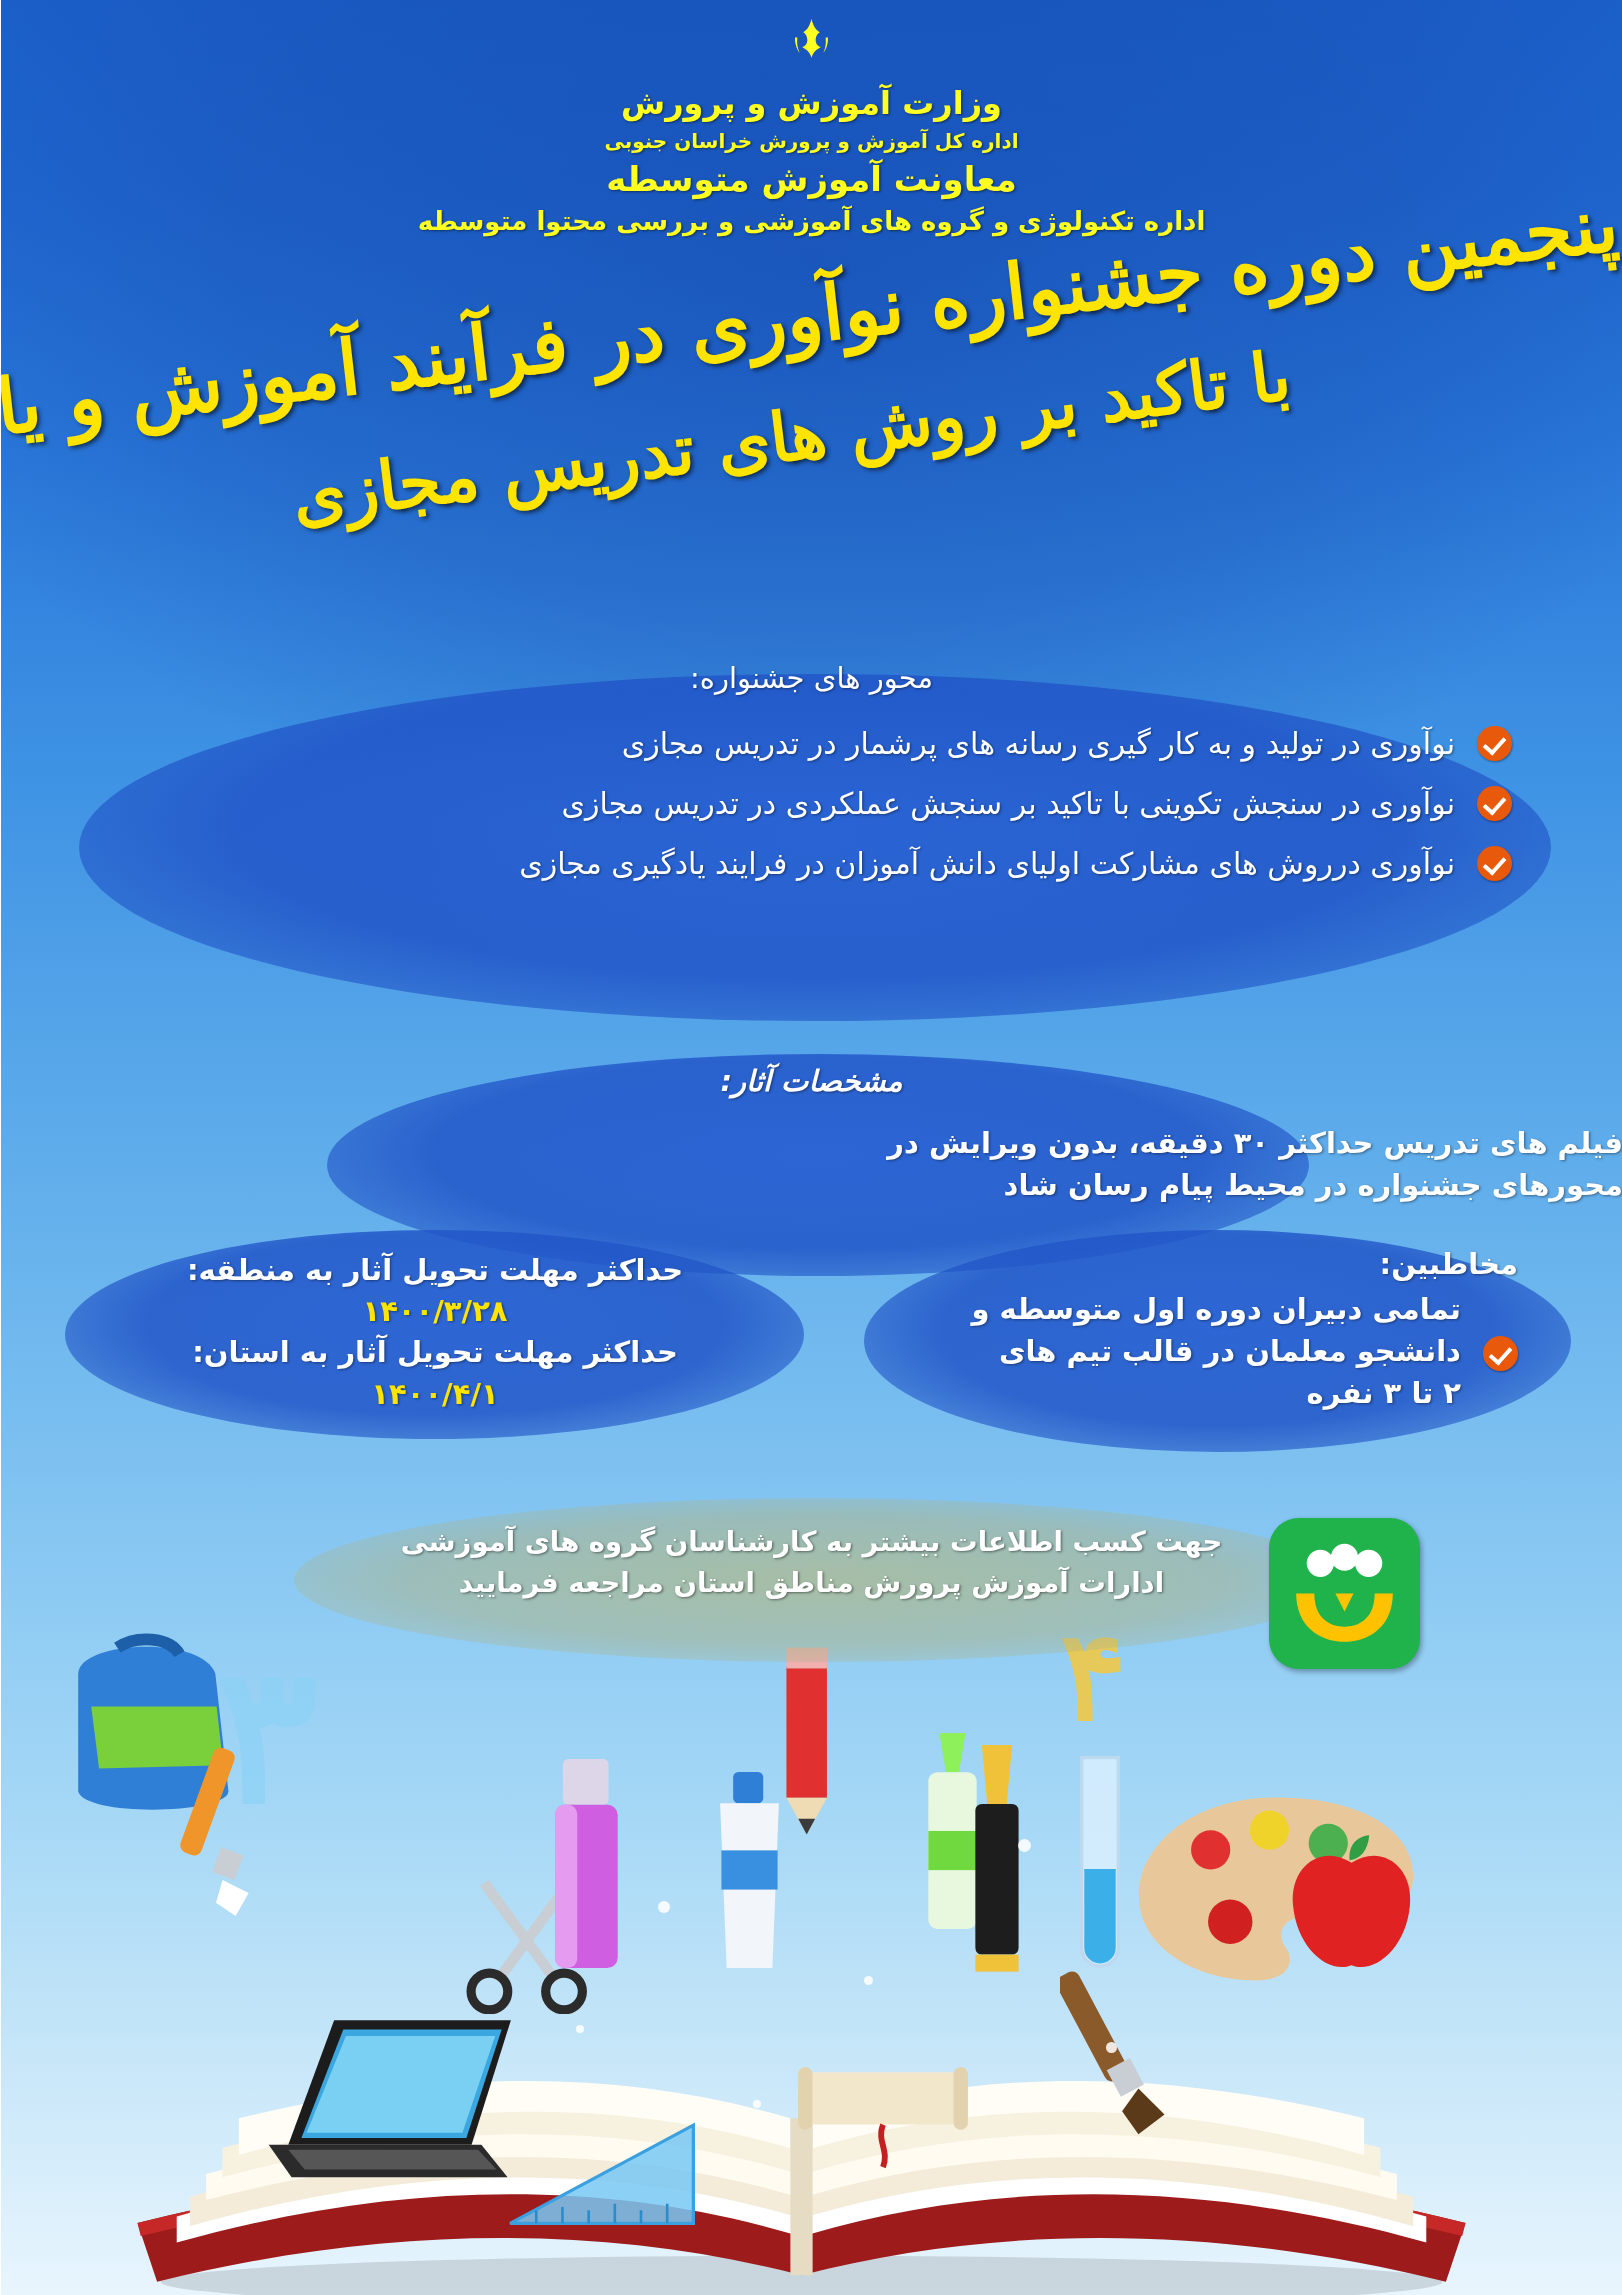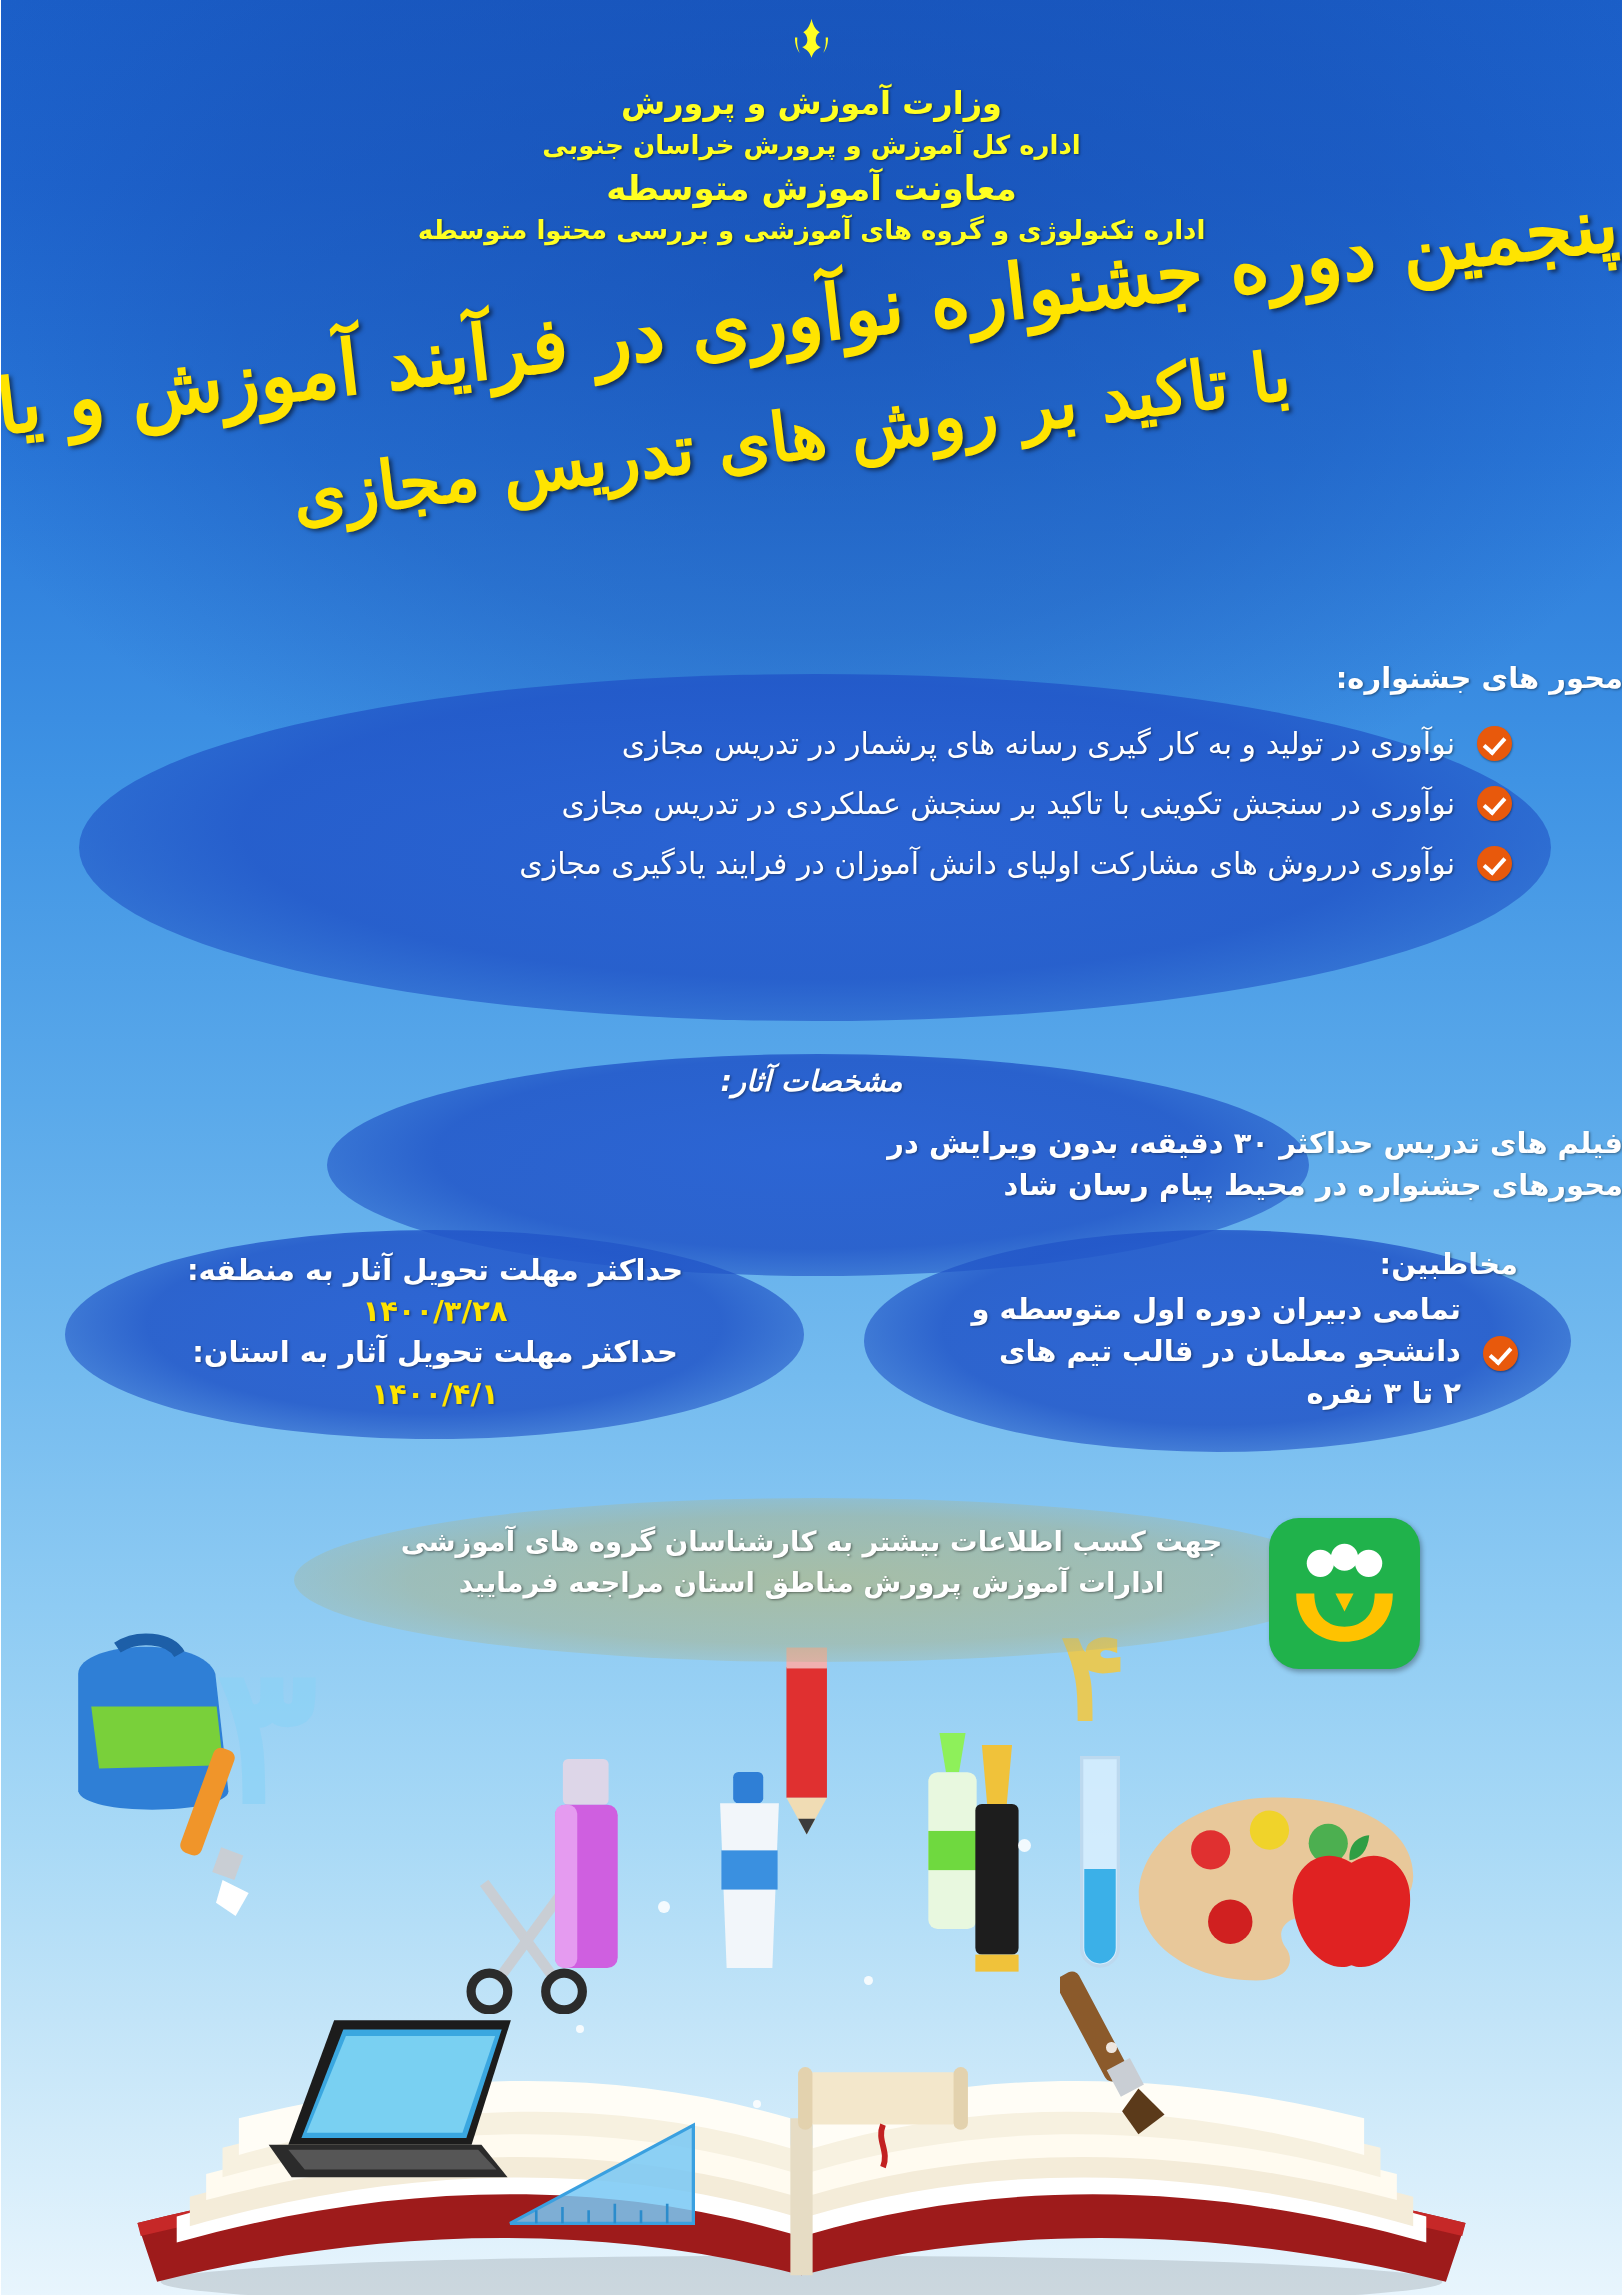--- a/index.html
+++ b/index.html
@@ -49,21 +49,21 @@
     height: 63px;
   }
   .header-line {
     color: #ffff22;
     font-weight: bold;
     text-shadow: 1.3px 1.3px 2.6px rgba(0,0,0,0.45);
     line-height: 1.42;
     letter-spacing: 0px;
   }
   .hl1 { font-size: 32px; }
-  .hl2 { font-size: 26px; }
+  .hl2 { font-size: 20px; }
   .hl3 { font-size: 34px; }
   .hl4 { font-size: 26px; }
 
   
   .title-wrap {
     position: absolute;
     top: 281px;
     left: 0;
     width: 100%;
     text-align: center;
@@ -106,25 +106,25 @@
     left: 79px;
     top: 674px;
     width: 1472px;
     height: 347px;
   }
   .axes-title {
     position: absolute;
     top: 661px;
     left: 0;
     width: 100%;
-    text-align: right;
+    text-align: center;
     z-index: 7;
     color: #ffffff;
     font-size: 29px;
-    font-weight: bold;
+    font-weight: normal;
     text-shadow: 1.3px 1.3px 2.6px rgba(0,0,0,0.4);
   }
   .axes-list {
     position: absolute;
     top: 726px;
     right: 111px;
     width: 1407px;
     z-index: 7;
     list-style: none;
     margin: 0;

